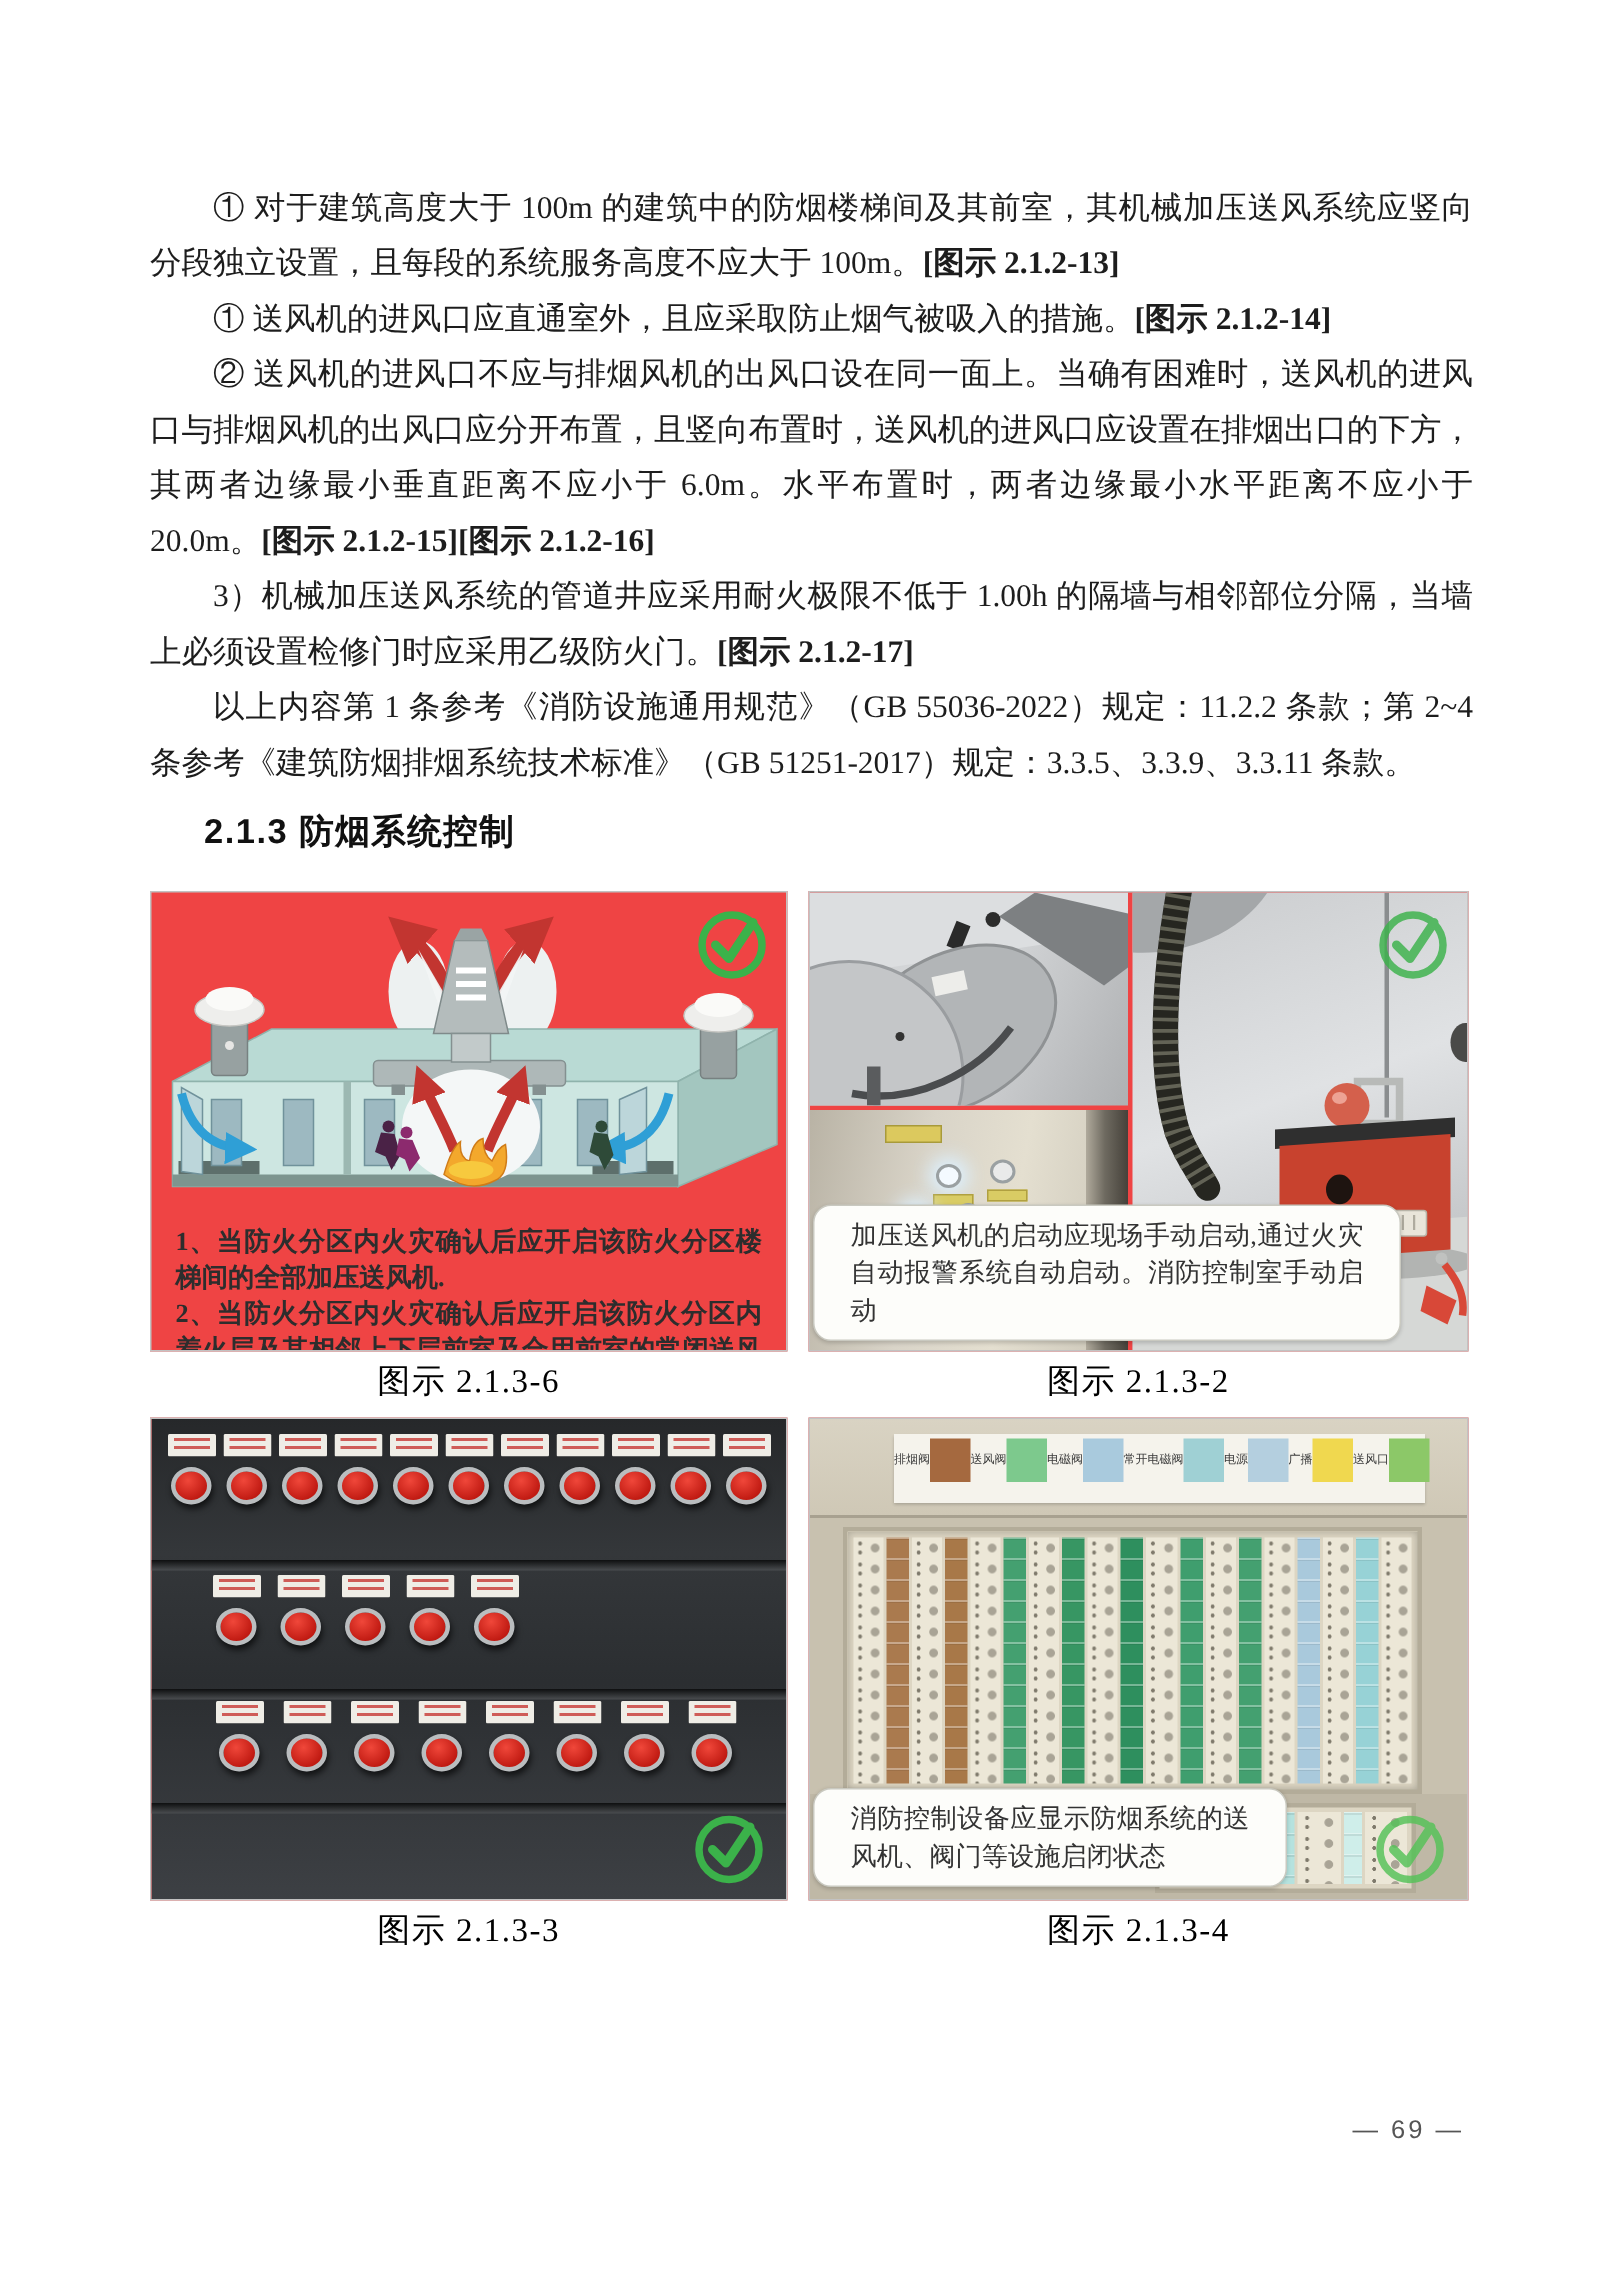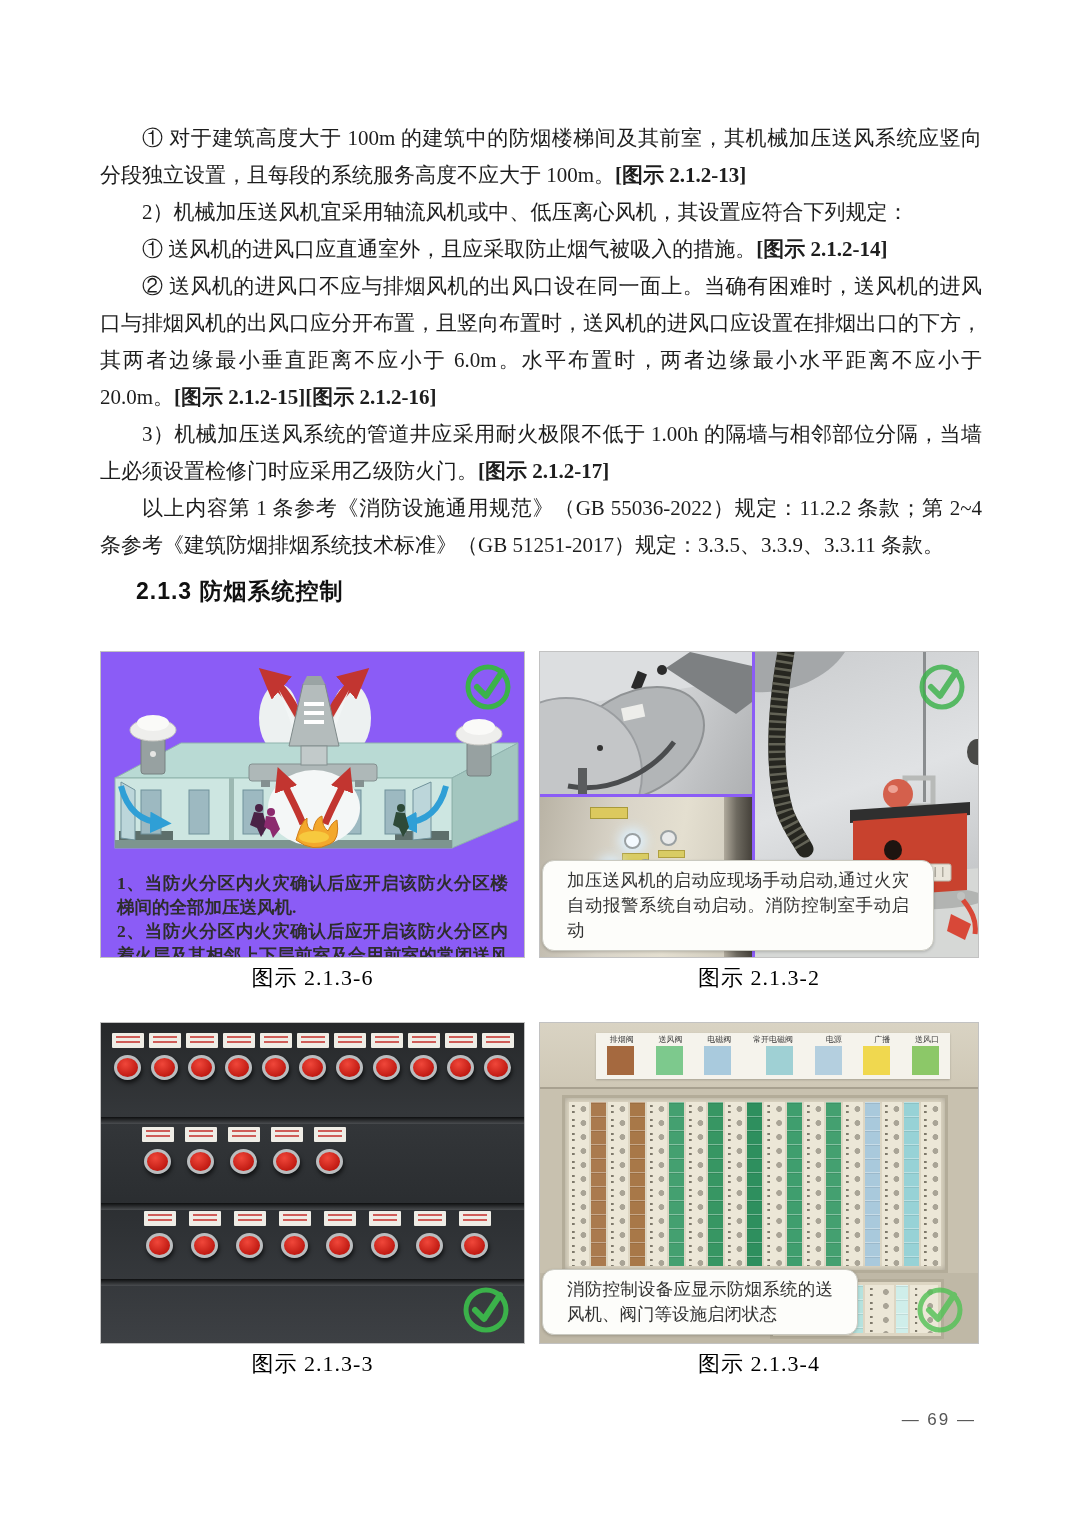--- a/index.html
+++ b/index.html
@@ -11,21 +11,21 @@
   
   .body-text p { font-size:21px; line-height:37px; text-align:justify; text-indent:2em; color:#1d1d1d; }
   .body-text b { font-weight:700; }
 
   h3.section-heading { font-size:23px; font-weight:700; color:#111; margin:12px 0 24px 36px;
     font-family:"Liberation Sans","DejaVu Sans",sans-serif; letter-spacing:1px; }
 
   
   .figs { display:grid; grid-template-columns:425px 440px; column-gap:14px; }
   .fig-cell { display:flex; flex-direction:column; }
-  .fig { position:relative; border:1px solid #c2c2c2; background:#8b5cf6; overflow:hidden;margin-top:20px; }
+  .fig { position:relative; border:1px solid #c2c2c2; background:#ef4444; overflow:hidden; }
   .fig.h1 { height:307px; }
   .fig.h2 { height:322px; }
   .caption { text-align:center; font-size:22px; color:#000; padding:5px 0 9px 0; letter-spacing:1px; }
 
   
   .check { position:absolute; width:52px; height:52px; z-index:9; }
   .check.tr { top:8px; right:10px; }
   .check.br { bottom:8px; right:12px; }
   .check.dim { opacity:.82; }
 
@@ -78,21 +78,21 @@
      background:radial-gradient(circle at 40% 32%,#f0473a,#c01a12 72%);
      border:3px solid #babdbf; box-shadow:1px 3px 4px rgba(0,0,0,.65); }
 
   
   .fig4-bg { position:absolute; inset:0; background:#c8c1af; }
   .f4-topbar { position:absolute; left:0; right:0; top:0; height:66px;
      background:linear-gradient(180deg,#d9d3c3,#cfc8b6); border-bottom:2px solid #a8a190; }
   .legend { position:absolute; left:56px; right:28px; top:10px; height:46px; background:#f5f3ec;
      display:flex; justify-content:space-around; align-items:flex-start; padding-top:2px;
      box-shadow:0 1px 2px rgba(0,0,0,.2); }
-  .lg-item { display:flex; flex-direction:column; align-items:flex-end; }
+  .lg-item { display:flex; flex-direction:row; align-items:center; }
   .lg-label { font-size:8px; color:#3a3a3a; line-height:10px; white-space:nowrap;
      font-family:"Liberation Sans","DejaVu Sans",sans-serif; }
   .lg-sq { width:27px; height:29px; margin-top:1px; }
   .f4-panel { position:absolute; left:22px; right:30px; top:72px; height:178px;
      background:#ddd6c3; border:3px solid #b3ac99; box-shadow:inset 0 0 6px rgba(0,0,0,.25);
      display:flex; gap:2px; padding:4px; }
   .f4-sub { position:absolute; left:230px; right:34px; top:256px; height:60px;
      background:#ddd6c3; border:3px solid #b3ac99; display:flex; gap:2px; padding:3px; }
   .f4-bottom { position:absolute; left:0; right:0; top:250px; bottom:0; background:#bfb8a6; }
   .ind-col { flex:1 1 0; background-color:#ece7d7;
@@ -109,21 +109,20 @@
      font-family:"Liberation Sans","DejaVu Sans",sans-serif; letter-spacing:2px; }
 </style>
 </head>
 <body>
 
 <div class="page">
   <div class="content">
 
     <div class="body-text" id="paragraphs">
         <p><span>① 对于建筑高度大于 100m 的建筑中的防烟楼梯间及其前室，其机械加压送风系统应竖向分段独立设置，且每段的系统服务高度不应大于 100m。</span><b>[图示 2.1.2-13]</b></p>
-        <p><span>2）机械加压送风机宜采用轴流风机或中、低压离心风机，其设置应符合下列规定：</span></p>
         <p><span>① 送风机的进风口应直通室外，且应采取防止烟气被吸入的措施。</span><b>[图示 2.1.2-14]</b></p>
         <p><span>② 送风机的进风口不应与排烟风机的出风口设在同一面上。当确有困难时，送风机的进风口与排烟风机的出风口应分开布置，且竖向布置时，送风机的进风口应设置在排烟出口的下方，其两者边缘最小垂直距离不应小于 6.0m。水平布置时，两者边缘最小水平距离不应小于 20.0m。</span><b>[图示 2.1.2-15]</b><b>[图示 2.1.2-16]</b></p>
         <p><span>3）机械加压送风系统的管道井应采用耐火极限不低于 1.00h 的隔墙与相邻部位分隔，当墙上必须设置检修门时应采用乙级防火门。</span><b>[图示 2.1.2-17]</b></p>
         <p><span>以上内容第 1 条参考《消防设施通用规范》（GB 55036-2022）规定：11.2.2 条款；第 2~4 条参考《建筑防烟排烟系统技术标准》（GB 51251-2017）规定：3.3.5、3.3.9、3.3.11 条款。</span></p>
       </div>
 
     <h3 class="section-heading">2.1.3  防烟系统控制</h3>
 
     <div class="figs">
 

